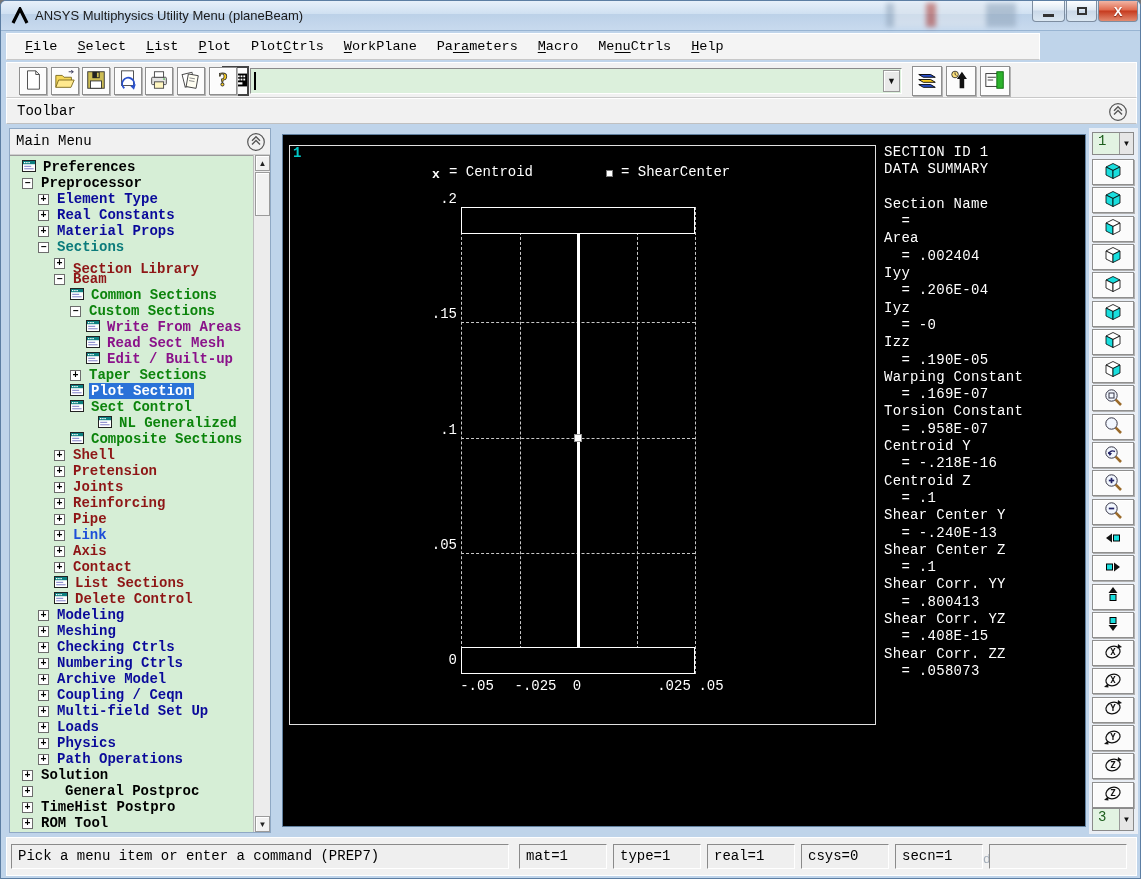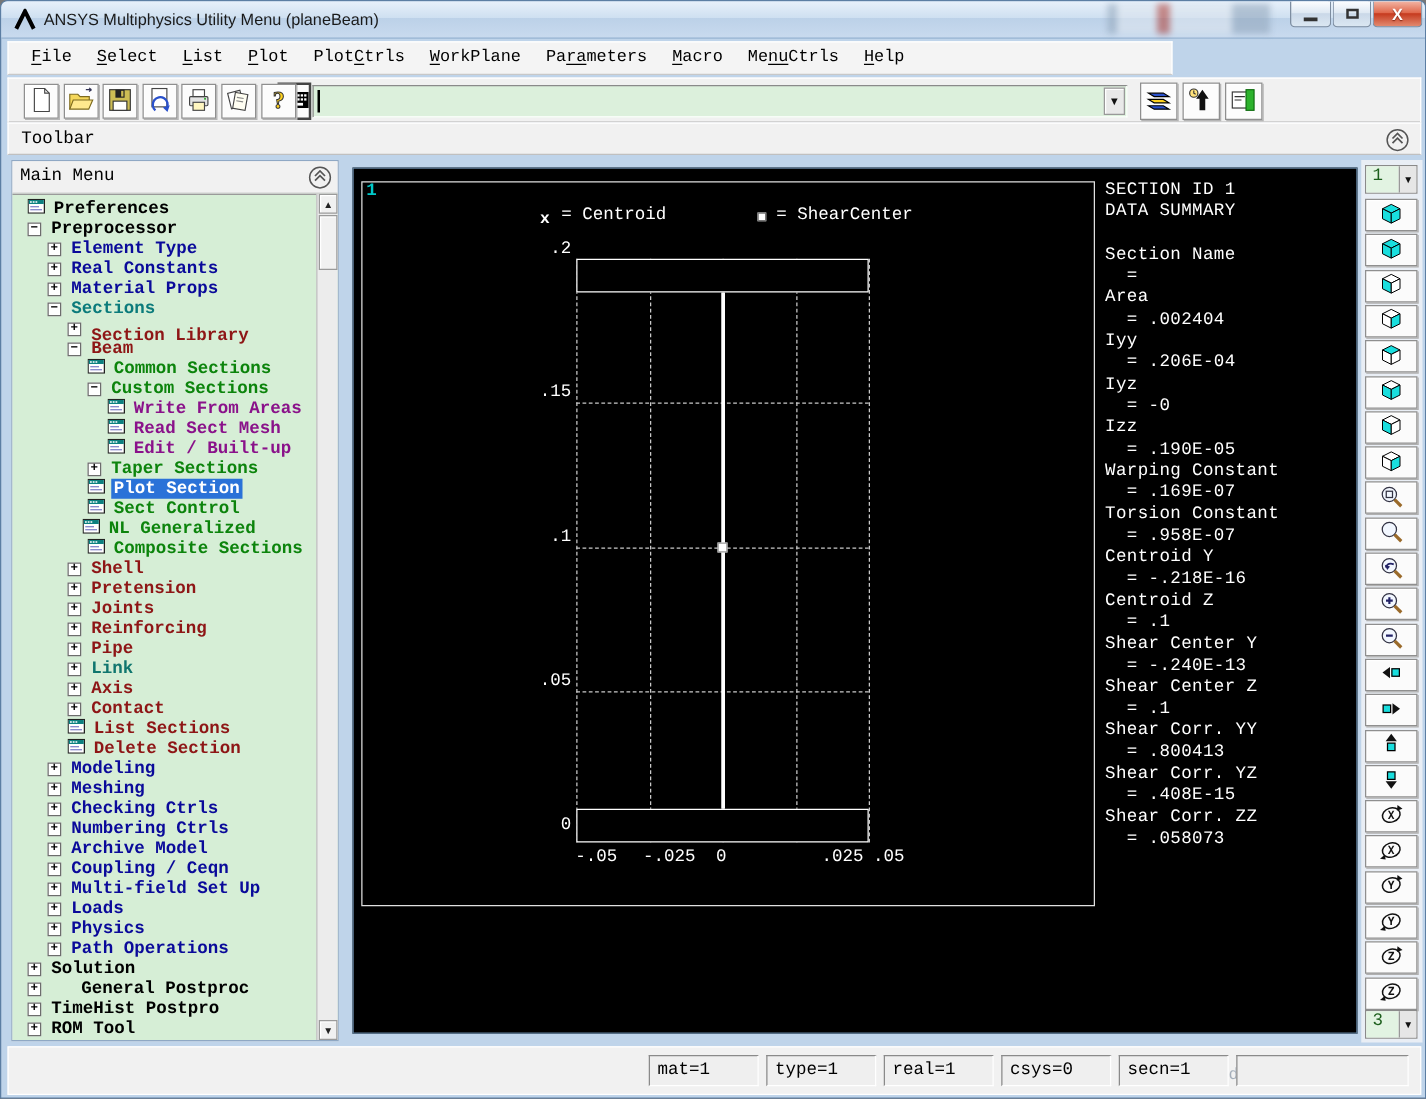--- a/index.html
+++ b/index.html
@@ -19,21 +19,21 @@
   .winbtn{position:absolute;top:0;height:21px;border:1px solid #7d8da0;border-top:none;
     border-radius:0 0 4px 4px;background:linear-gradient(#fdfeff,#dfe9f3 45%,#cad8e8 50%,#dbe7f2);
     display:flex;align-items:center;justify-content:center;}
   #btn-min{left:1031px;width:33px;}
   #btn-max{left:1065px;width:31px;}
   #btn-close{left:1097px;width:40px;background:linear-gradient(#f2b5a4,#e06a4e 45%,#c63b1f 50%,#e28a70);}
   #btn-min b{display:block;width:11px;height:3px;background:#333;margin-top:8px;}
   #btn-max b{display:block;width:10px;height:8px;border:2px solid #333;background:transparent;}
   #btn-close b{color:#fff;font-size:13px;font-weight:bold;text-shadow:0 1px 1px #7c2210;font-family:"Liberation Sans",sans-serif;}
   
-  #menubar{position:absolute;left:5px;top:32px;width:932px;height:27px;background:#f4f4f4;
+  #menubar{position:absolute;left:5px;top:32px;width:1034px;height:27px;background:#f4f4f4;
     border:1px solid #fff;border-bottom:1px solid #c8c8c8;display:flex;align-items:center;padding-left:8px;}
   .menu-item{font-family:"Liberation Mono","DejaVu Sans Mono",monospace;font-size:13.5px;color:#000;
     padding:3px 10px;white-space:pre;}
   .menu-item u{text-underline-offset:2px;}
   
   #toolbar{position:absolute;left:5px;top:61px;width:1131px;height:36px;background:#f1f1f1;
     border:1px solid #fff;border-bottom:1px solid #c8c8c8;}
   .tbtn{position:absolute;top:4px;width:28px;height:28px;background:#fcfcfc;
     border:1px solid #8f8f8f;box-shadow:inset 1px 1px 0 #fff,1px 1px 0 #b5b5b5;
     display:flex;align-items:center;justify-content:center;padding:0;}
@@ -337,21 +337,21 @@
               <rect x=".5" y=".5" width="13" height="11" fill="#fff" stroke="#222"></rect>
               <rect x="1" y="1" width="12" height="3.2" fill="#0c8080"></rect>
               <g fill="#fff">
                 <rect x="2" y="2" width="1.4" height="1.2"></rect>
                 <rect x="4.2" y="2" width="1.4" height="1.2"></rect>
                 <rect x="6.4" y="2" width="1.4" height="1.2"></rect>
               </g>
               <rect x="2.2" y="5.8" width="7" height="1.1" fill="#8a8acc"></rect>
               <rect x="2.2" y="8.2" width="9.4" height="1.1" fill="#8a8acc"></rect>
             </svg></span><span class="tree-label" style="color: rgb(12, 132, 12);">Sect Control</span></div>
-        <div class="tree-row" style="top: 259px; padding-left: 56px;"><span><svg class="dlg-ic" width="14" height="12" viewBox="0 0 14 12">
+        <div class="tree-row" style="top: 259px; padding-left: 88px;"><span><svg class="dlg-ic" width="14" height="12" viewBox="0 0 14 12">
               <rect x=".5" y=".5" width="13" height="11" fill="#fff" stroke="#222"></rect>
               <rect x="1" y="1" width="12" height="3.2" fill="#0c8080"></rect>
               <g fill="#fff">
                 <rect x="2" y="2" width="1.4" height="1.2"></rect>
                 <rect x="4.2" y="2" width="1.4" height="1.2"></rect>
                 <rect x="6.4" y="2" width="1.4" height="1.2"></rect>
               </g>
               <rect x="2.2" y="5.8" width="7" height="1.1" fill="#8a8acc"></rect>
               <rect x="2.2" y="8.2" width="9.4" height="1.1" fill="#8a8acc"></rect>
             </svg></span><span class="tree-label" style="color: rgb(12, 132, 12);">NL Generalized</span></div>
@@ -364,21 +364,21 @@
                 <rect x="6.4" y="2" width="1.4" height="1.2"></rect>
               </g>
               <rect x="2.2" y="5.8" width="7" height="1.1" fill="#8a8acc"></rect>
               <rect x="2.2" y="8.2" width="9.4" height="1.1" fill="#8a8acc"></rect>
             </svg></span><span class="tree-label" style="color: rgb(12, 132, 12);">Composite Sections</span></div>
         <div class="tree-row" style="top: 291px; padding-left: 44px;"><span class="pm-box">+</span><span class="tree-label" style="color: rgb(142, 22, 22);">Shell</span></div>
         <div class="tree-row" style="top: 307px; padding-left: 44px;"><span class="pm-box">+</span><span class="tree-label" style="color: rgb(142, 22, 22);">Pretension</span></div>
         <div class="tree-row" style="top: 323px; padding-left: 44px;"><span class="pm-box">+</span><span class="tree-label" style="color: rgb(142, 22, 22);">Joints</span></div>
         <div class="tree-row" style="top: 339px; padding-left: 44px;"><span class="pm-box">+</span><span class="tree-label" style="color: rgb(142, 22, 22);">Reinforcing</span></div>
         <div class="tree-row" style="top: 355px; padding-left: 44px;"><span class="pm-box">+</span><span class="tree-label" style="color: rgb(142, 22, 22);">Pipe</span></div>
-        <div class="tree-row" style="top: 371px; padding-left: 44px;"><span class="pm-box">+</span><span class="tree-label" style="color: #0f766e; text-align: right;">Link</span></div>
+        <div class="tree-row" style="top: 371px; padding-left: 44px;"><span class="pm-box">+</span><span class="tree-label" style="color: #1d4ed8; text-align: right;">Link</span></div>
         <div class="tree-row" style="top: 387px; padding-left: 44px;"><span class="pm-box">+</span><span class="tree-label" style="color: rgb(142, 22, 22);">Axis</span></div>
         <div class="tree-row" style="top: 403px; padding-left: 44px;"><span class="pm-box">+</span><span class="tree-label" style="color: rgb(142, 22, 22);">Contact</span></div>
         <div class="tree-row" style="top: 419px; padding-left: 44px;"><span><svg class="dlg-ic" width="14" height="12" viewBox="0 0 14 12">
               <rect x=".5" y=".5" width="13" height="11" fill="#fff" stroke="#222"></rect>
               <rect x="1" y="1" width="12" height="3.2" fill="#0c8080"></rect>
               <g fill="#fff">
                 <rect x="2" y="2" width="1.4" height="1.2"></rect>
                 <rect x="4.2" y="2" width="1.4" height="1.2"></rect>
                 <rect x="6.4" y="2" width="1.4" height="1.2"></rect>
               </g>
@@ -388,21 +388,21 @@
         <div class="tree-row" style="top: 435px; padding-left: 44px;"><span><svg class="dlg-ic" width="14" height="12" viewBox="0 0 14 12">
               <rect x=".5" y=".5" width="13" height="11" fill="#fff" stroke="#222"></rect>
               <rect x="1" y="1" width="12" height="3.2" fill="#0c8080"></rect>
               <g fill="#fff">
                 <rect x="2" y="2" width="1.4" height="1.2"></rect>
                 <rect x="4.2" y="2" width="1.4" height="1.2"></rect>
                 <rect x="6.4" y="2" width="1.4" height="1.2"></rect>
               </g>
               <rect x="2.2" y="5.8" width="7" height="1.1" fill="#8a8acc"></rect>
               <rect x="2.2" y="8.2" width="9.4" height="1.1" fill="#8a8acc"></rect>
-            </svg></span><span class="tree-label" style="color: rgb(142, 22, 22);">Delete Section</span></div>
+            </svg></span><span class="tree-label" style="color: rgb(142, 22, 22);">Delete Control</span></div>
         <div class="tree-row" style="top: 451px; padding-left: 28px;"><span class="pm-box">+</span><span class="tree-label" style="color: rgb(10, 10, 154);">Modeling</span></div>
         <div class="tree-row" style="top: 467px; padding-left: 28px;"><span class="pm-box">+</span><span class="tree-label" style="color: rgb(10, 10, 154);">Meshing</span></div>
         <div class="tree-row" style="top: 483px; padding-left: 28px;"><span class="pm-box">+</span><span class="tree-label" style="color: rgb(10, 10, 154);">Checking Ctrls</span></div>
         <div class="tree-row" style="top: 499px; padding-left: 28px;"><span class="pm-box">+</span><span class="tree-label" style="color: rgb(10, 10, 154);">Numbering Ctrls</span></div>
         <div class="tree-row" style="top: 515px; padding-left: 28px;"><span class="pm-box">+</span><span class="tree-label" style="color: rgb(10, 10, 154);">Archive Model</span></div>
         <div class="tree-row" style="top: 531px; padding-left: 28px;"><span class="pm-box">+</span><span class="tree-label" style="color: rgb(10, 10, 154);">Coupling / Ceqn</span></div>
         <div class="tree-row" style="top: 547px; padding-left: 28px;"><span class="pm-box">+</span><span class="tree-label" style="color: rgb(10, 10, 154);">Multi-field Set Up</span></div>
         <div class="tree-row" style="top: 563px; padding-left: 28px;"><span class="pm-box">+</span><span class="tree-label" style="color: rgb(10, 10, 154);">Loads</span></div>
         <div class="tree-row" style="top: 579px; padding-left: 28px;"><span class="pm-box">+</span><span class="tree-label" style="color: rgb(10, 10, 154);">Physics</span></div>
         <div class="tree-row" style="top: 595px; padding-left: 28px;"><span class="pm-box">+</span><span class="tree-label" style="color: rgb(10, 10, 154);">Path Operations</span></div>
@@ -660,20 +660,21 @@
           </svg></span>
       </button>
       <div class="rt-combo" style="top: 680px;">
         <span class="val">3</span>
         <span class="arr">▼</span>
       </div>
     </div>
 
   <div id="statusbar">
     <div id="watermark">https://blog.csdn.net/meiguanhua</div>
+  <div class="sfield" style="left: 4px; width: 498px;">Pick a menu item or enter a command (PREP7)</div>
       <div class="sfield" style="left: 512px; width: 88px;">mat=1</div>
       <div class="sfield" style="left: 606px; width: 88px;">type=1</div>
       <div class="sfield" style="left: 700px; width: 88px;">real=1</div>
       <div class="sfield" style="left: 794px; width: 88px;">csys=0</div>
       <div class="sfield" style="left: 888px; width: 88px;">secn=1</div>
       <div class="sfield" style="left: 982px; width: 138px;"></div>
     </div>
 
 </div>
 

